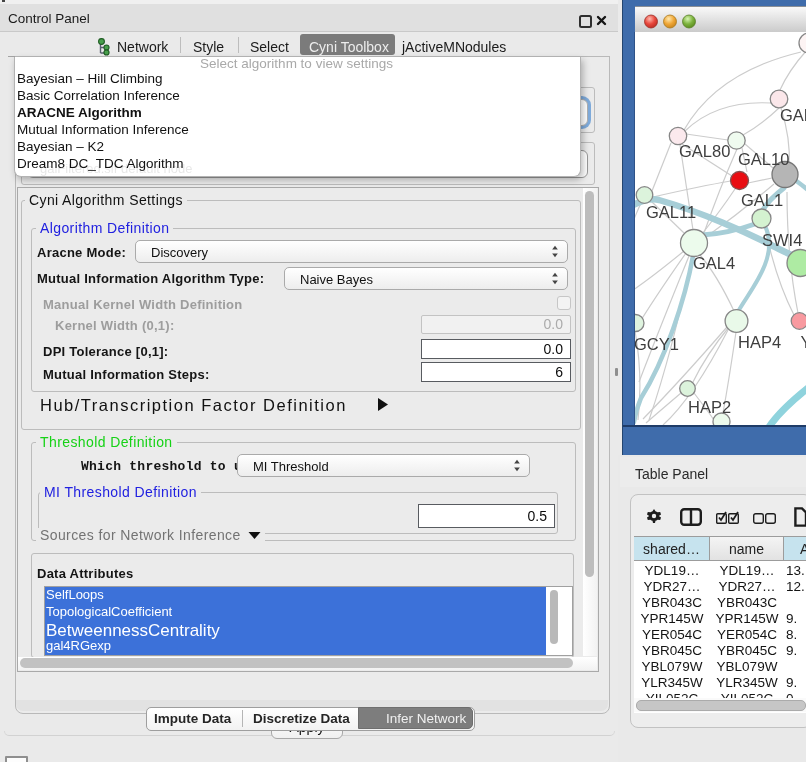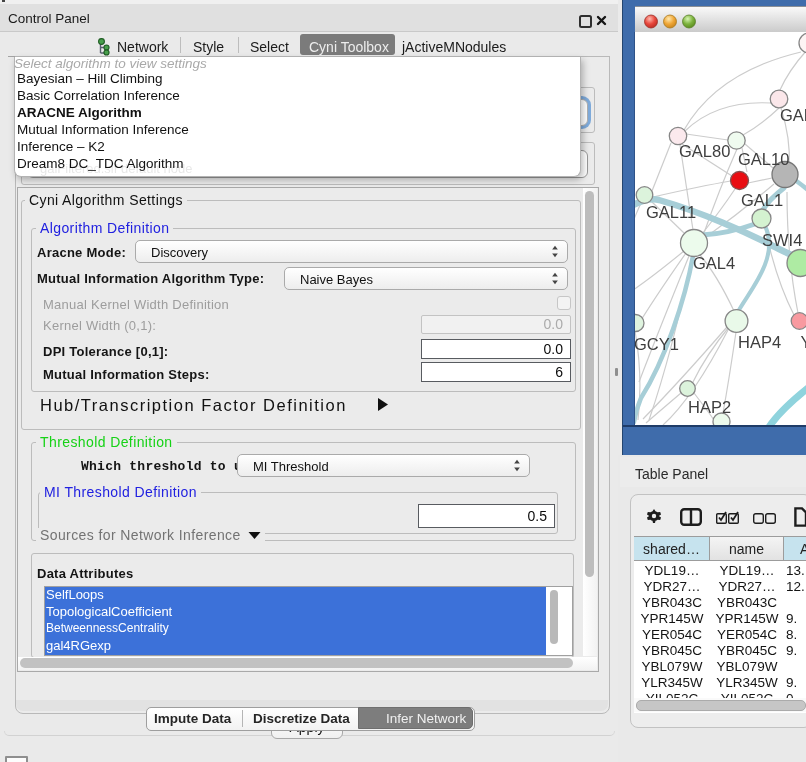--- a/index.html
+++ b/index.html
@@ -7,21 +7,21 @@
 .a{position:absolute;}
 .gb{position:absolute;border:1px solid #bcbcbc;border-radius:3px;}
 .gt{position:absolute;background:#ebebeb;padding:0 4px;font-size:14px;line-height:14px;letter-spacing:0.4px;white-space:nowrap;}
 .combo{position:absolute;border:1px solid #aaa;border-radius:5px;background:linear-gradient(#fff,#ededed);
 font-size:13px;color:#111;}
 .combo .tx{position:absolute;left:15px;top:4px;}
 .arr{position:absolute;right:8px;top:4px;width:8px;height:13px;}
 .fld{position:absolute;border:1px solid #585b60;background:#fff;font-size:14px;color:#0a0a0a;text-align:right;}
 .fldd{position:absolute;border:1px solid #c3c3c3;background:#f1f1f1;font-size:14px;color:#ababab;text-align:right;}
 .lb{position:absolute;font-size:13px;font-weight:bold;color:#141414;white-space:nowrap;letter-spacing:0.25px;}
-.lbd{position:absolute;font-size:13px;font-weight:normal;color:#9d9d9d;white-space:nowrap;letter-spacing:0.25px;}
+.lbd{position:absolute;font-size:13px;font-weight:bold;color:#9d9d9d;white-space:nowrap;letter-spacing:0.25px;}
 .it{position:absolute;left:17px;font-size:13.5px;color:#111;white-space:nowrap;}
 </style>
 </head>
 <body>
 
 <div class="a" style="left:0;top:0;width:618px;height:644px;background:#eaeaea;">
   <div class="a" style="left:0;top:0;width:618px;height:4px;background:#f0f0f0;"></div>
   <div class="a" style="left:2px;top:0;width:3px;height:2px;background:#444;"></div>
 
   <div class="a" style="left:0;top:4px;width:618px;height:27px;background:#e0e0e0;border-bottom:1px solid #c9c9c9;"></div>
@@ -71,21 +71,21 @@
     </div>
   <div class="lb" style="left:37px;top:271px;">Mutual Information Algorithm Type:</div>
   <div class="combo" style="left:284px;top:267px;width:282px;height:21px;">
       <span class="tx">Naive Bayes</span>
     <svg class="arr" viewBox="0 0 9 16">
         <path d="M4.5 1 L8 5.6 L1 5.6 Z M4.5 15 L1 10.4 L8 10.4 Z" fill="#444"></path>
       </svg>
     </div>
   <div class="lbd" style="left:43px;top:297px;">Manual Kernel Width Definition</div>
   <div class="a" style="left:557px;top:296px;width:12px;height:12px;border:1px solid #c6c6c6;background:#f3f3f3;border-radius:3px;"></div>
-  <div class="lbd" style="left:43px;top:318px;text-align:right;">Kernel Width (0,1):</div>
+  <div class="lbd" style="left:55px;top:318px;text-align:right;">Kernel Width (0,1):</div>
   <div class="fldd" style="left:421px;top:315px;width:141px;height:17px;line-height:17px;padding-right:7px;border-radius:2px;">0.0</div>
   <div class="lb" style="left:43px;top:344px;">DPI Tolerance [0,1]:</div>
   <div class="fld" style="left:421px;top:339px;width:141px;height:18px;line-height:18px;padding-right:7px;">0.0</div>
   <div class="lb" style="left:43px;top:367px;">Mutual Information Steps:</div>
   <div class="fld" style="left:421px;top:362px;width:141px;height:18px;line-height:18px;padding-right:7px;">6</div>
   <div class="a" style="left:40px;top:396px;font-size:16.5px;letter-spacing:1.5px;color:#111;">Hub/Transcription Factor Definition</div>
   <svg class="a" style="left:376px;top:397px;" width="13" height="15" viewBox="0 0 13 15">
       <path d="M2 1 L12 7.5 L2 14 Z" fill="#111"></path>
     </svg>
 
@@ -106,46 +106,46 @@
   <div class="gb" style="left:31px;top:553px;width:541px;height:103px;"></div>
   <div class="gt" style="left:36px;top:528px;color:#737373;">Sources for Network Inference
     <svg width="13" height="9" viewBox="0 0 13 9" style="margin-left:3px;">
         <path d="M0.5 1 L12.5 1 L6.5 8 Z" fill="#111"></path>
       </svg></div>
   <div class="lb" style="left:37px;top:566px;">Data Attributes</div>
   <div class="a" style="left:44px;top:586px;width:529px;height:70px;border:1px solid #a0a0a0;background:#fff;box-sizing:border-box;"></div>
   <div class="a" style="left:45px;top:587px;width:501px;height:68px;background:#3c71d9;"></div>
   <div class="a" style="left:46px;top:587px;font-size:13px;color:#fff;">SelfLoops</div>
   <div class="a" style="left:46px;top:604px;font-size:13px;color:#fff;">TopologicalCoefficient</div>
-  <div class="a" style="left:46px;top:621px;font-size:12px;color:#fff;">BetweennessCentrality</div>
+  <div class="a" style="left:46px;top:621px;font-size:17px;color:#fff;">BetweennessCentrality</div>
   <div class="a" style="left:46px;top:638px;font-size:13px;color:#fff;">gal4RGexp</div>
   <div class="a" style="left:550px;top:590px;width:8px;height:54px;background:#b9b9b9;border-radius:4px;"></div>
 
   <div class="a" style="left:583px;top:188px;width:14px;height:468px;background:linear-gradient(90deg,#fff,#f2f2f2);"></div>
   <div class="a" style="left:585px;top:191px;width:9px;height:386px;background:#bdbdbd;border-radius:4.5px;"></div>
   <div class="a" style="left:18px;top:657px;width:579px;height:13px;background:linear-gradient(#fff,#f2f2f2);"></div>
   <div class="a" style="left:20px;top:658px;width:553px;height:10px;background:#c2c2c2;border-radius:5px;"></div>
   <div class="a" style="left:16px;top:700px;width:592px;height:11px;background:#e2e2e2;border-radius:0 0 7px 7px;"></div>
 
   <div class="a" style="left:271px;top:676px;width:70px;height:21px;border:1px solid #a8a8a8;border-radius:6px;background:linear-gradient(#fff,#f0f0f0);text-align:center;font-size:14px;color:#111;line-height:21px;margin-top:40px;">Apply</div>
 
   <div class="a" style="left:146px;top:707px;width:327px;height:22px;border:1px solid #9e9e9e;border-radius:5px;background:linear-gradient(#fff,#f2f2f2);"></div>
   <div class="a" style="left:358px;top:707px;width:115px;height:22px;background:#7d7d7d;border:1px solid #6e6e6e;border-radius:0 5px 5px 0;box-sizing:border-box;"></div>
   <div class="a" style="left:242px;top:710px;width:1px;height:17px;background:#b5b5b5;"></div>
   <div class="a" style="left:154px;top:711px;font-size:13.5px;font-weight:bold;color:#262626;">Impute Data</div>
   <div class="a" style="left:253px;top:711px;font-size:13.5px;font-weight:bold;color:#262626;">Discretize Data</div>
   <div class="a" style="left:386px;top:711px;font-size:13.5px;color:#f0f0f0;">Infer Network</div>
 
   <div class="a" style="left:14px;top:57px;width:565px;height:119px;background:#fff;border:1px solid #b3b3b3;border-top:none;border-radius:0 0 7px 7px;box-shadow:2px 3px 7px rgba(0,0,0,.28);"></div>
-  <div class="a" style="left:14px;top:56px;width:565px;text-align:left;font-size:13.5px;color:#a9a9a9;font-style:italic;">Select algorithm to view settings</div>
+  <div class="a" style="left:14px;top:56px;width:565px;text-align:center;font-size:13.5px;color:#a9a9a9;">Select algorithm to view settings</div>
   <div class="it" style="top:71px;">Bayesian – Hill Climbing</div>
   <div class="it" style="top:88px;">Basic Correlation Inference</div>
   <div class="it" style="top:105px;font-weight:bold;">ARACNE Algorithm</div>
   <div class="it" style="top:122px;">Mutual Information Inference</div>
-  <div class="it" style="top:139px;">Inference – K2</div>
+  <div class="it" style="top:139px;">Bayesian – K2</div>
   <div class="it" style="top:156px;">Dream8 DC_TDC Algorithm</div>
   <div class="a" style="left:40px;top:161px;font-size:13px;color:rgba(60,60,60,0.12);">galFiltered.sif default node</div>
 
   <div class="a" style="left:615px;top:368px;width:3px;height:8px;background:#8f8f8f;border-radius:1px;"></div>
   <div class="a" style="left:5px;top:756px;width:19px;height:10px;border:2px solid #8f8f8f;background:#fdfdfd;border-radius:1px;"></div>
 </div>
 
 <div class="a" style="left:622px;top:0;width:184px;height:455px;background:#3f6cab;border-left:1px solid #24456f;">
   <div class="a" style="left:12px;top:6px;width:172px;height:26px;background:linear-gradient(#f9f9f9,#c9c9c9);border-top:1px solid #8a8f96;border-bottom:1px solid #8f8f8f;"></div>
   <svg class="a" style="left:12px;top:6px;" width="90" height="26" viewBox="0 0 90 26">

